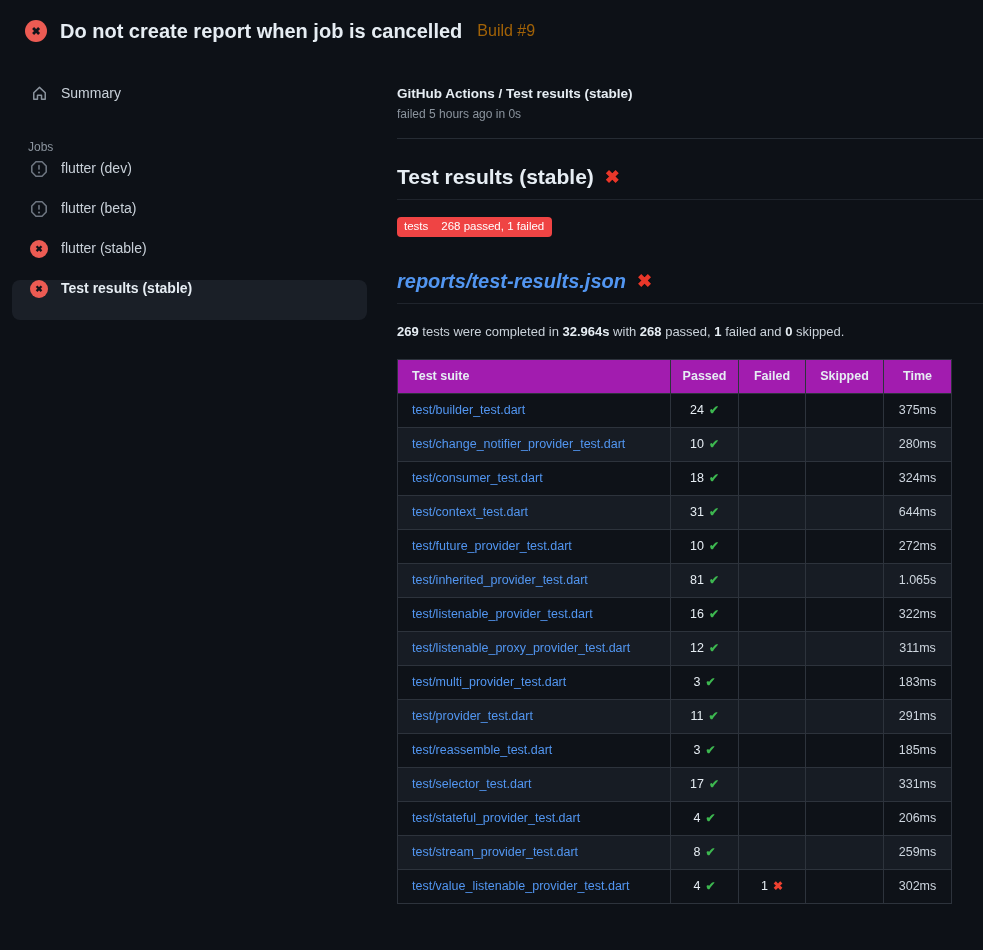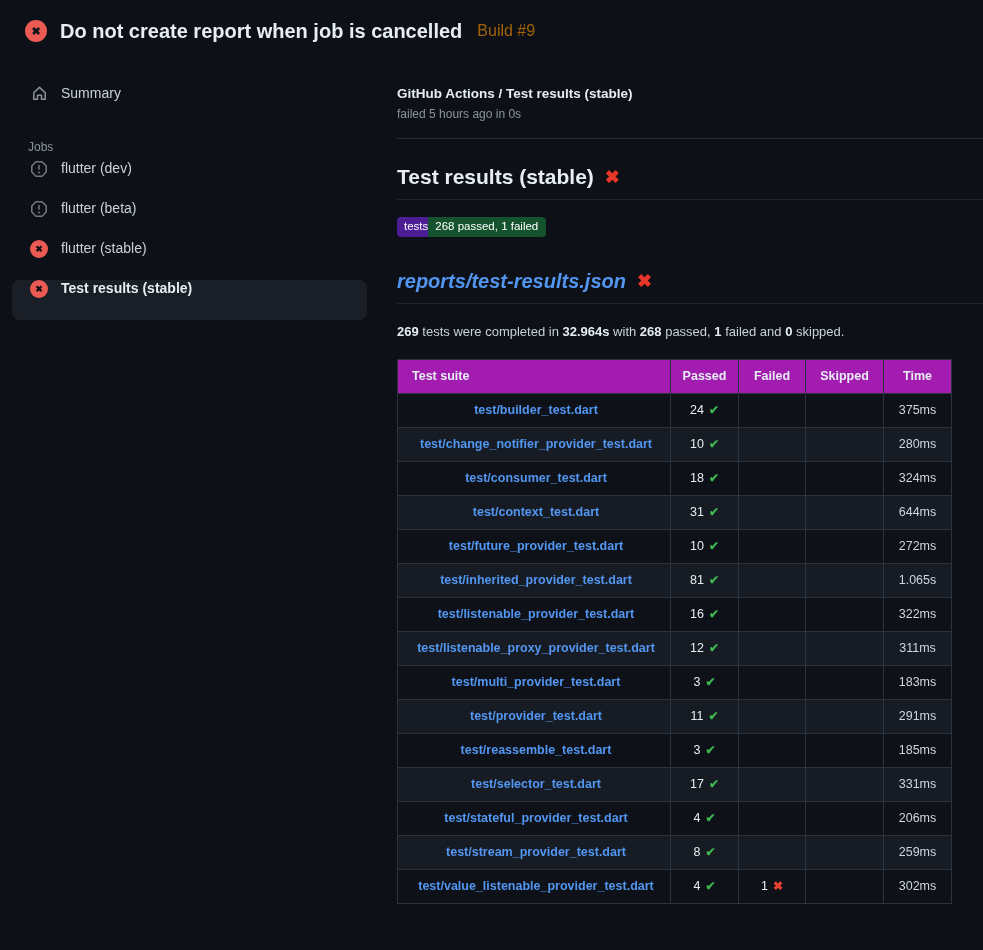--- a/index.html
+++ b/index.html
@@ -59,43 +59,43 @@
   .divider { border:none; border-top:1px solid #262c34; margin-top:17px; }
 
   .section-heading {
     display:flex; align-items:center; gap:11px;
     margin-top:26px; padding-bottom:10px; border-bottom:1px solid #1f242c;
     font-size:21px; font-weight:700; color:#e6edf3;
   }
   .red-x { color:#e8372a; font-size:18px; font-weight:bold; line-height:1; text-shadow:0 0 1px #000; }
 
   .badge { display:inline-flex; margin-top:17px; font-size:11.5px; font-weight:400; line-height:1; }
-  .badge-label { background:#4c1d95; color:#ffffff; padding:4px 0 4px 7px; border-radius:4px 0 0 4px; }
-  .badge-value { background:#14532d; color:#ffffff; padding:4px 8px 4px 7px; border-radius:0 4px 4px 0; }
+  .badge-label { background:#ef4444; color:#ffffff; padding:4px 6px 4px 7px; border-radius:4px 0 0 4px; }
+  .badge-value { background:#ef4444; color:#ffffff; padding:4px 8px 4px 7px; border-radius:0 4px 4px 0; }
 
   .report-heading {
     display:flex; align-items:center; gap:11px;
     margin-top:33px; padding-bottom:10px; border-bottom:1px solid #1f242c;
     font-size:20px; font-weight:700;
   }
   .report-link { color:#5296f1; text-decoration:none; cursor:pointer;font-style:italic; }
 
   .results-summary { margin-top:20px; font-size:13px; color:#c9d1d9; }
   .results-summary b { color:#e6edf3; }
 
   
   table.results {
     margin-top:20px; border-collapse:collapse;
     font-size:12.5px; table-layout:fixed; width:554px;
   }
   .results th, .results td { border:1px solid #2d333c; height:34px; padding:0 10px; }
   .results th { color:#e6edf3; font-weight:700; text-align:center; background:#a21caf; }
   .results th.col-suite { text-align:left; padding-left:14px; }
   .results td { text-align:center; color:#cdd5de; }
-  .results td.suite { text-align:center; padding-left:14px; overflow:hidden; white-space:nowrap;font-weight:bold; }
+  .results td.suite { text-align:left; padding-left:14px; overflow:hidden; white-space:nowrap; }
   .results td.suite a { color:#5296f1; text-decoration:none; cursor:pointer; }
   .results tbody tr:nth-child(odd)  { background:#0e1218; }
   .results tbody tr:nth-child(even) { background:#171c24; }
   .num-val { color:#e6edf3; }
   .check { color:#3db850; font-size:12px; margin-left:5px; font-weight:bold; }
   .cross { color:#ef4130; font-size:12px; margin-left:5px; font-weight:bold; }
 </style>
 </head>
 <body>
 

